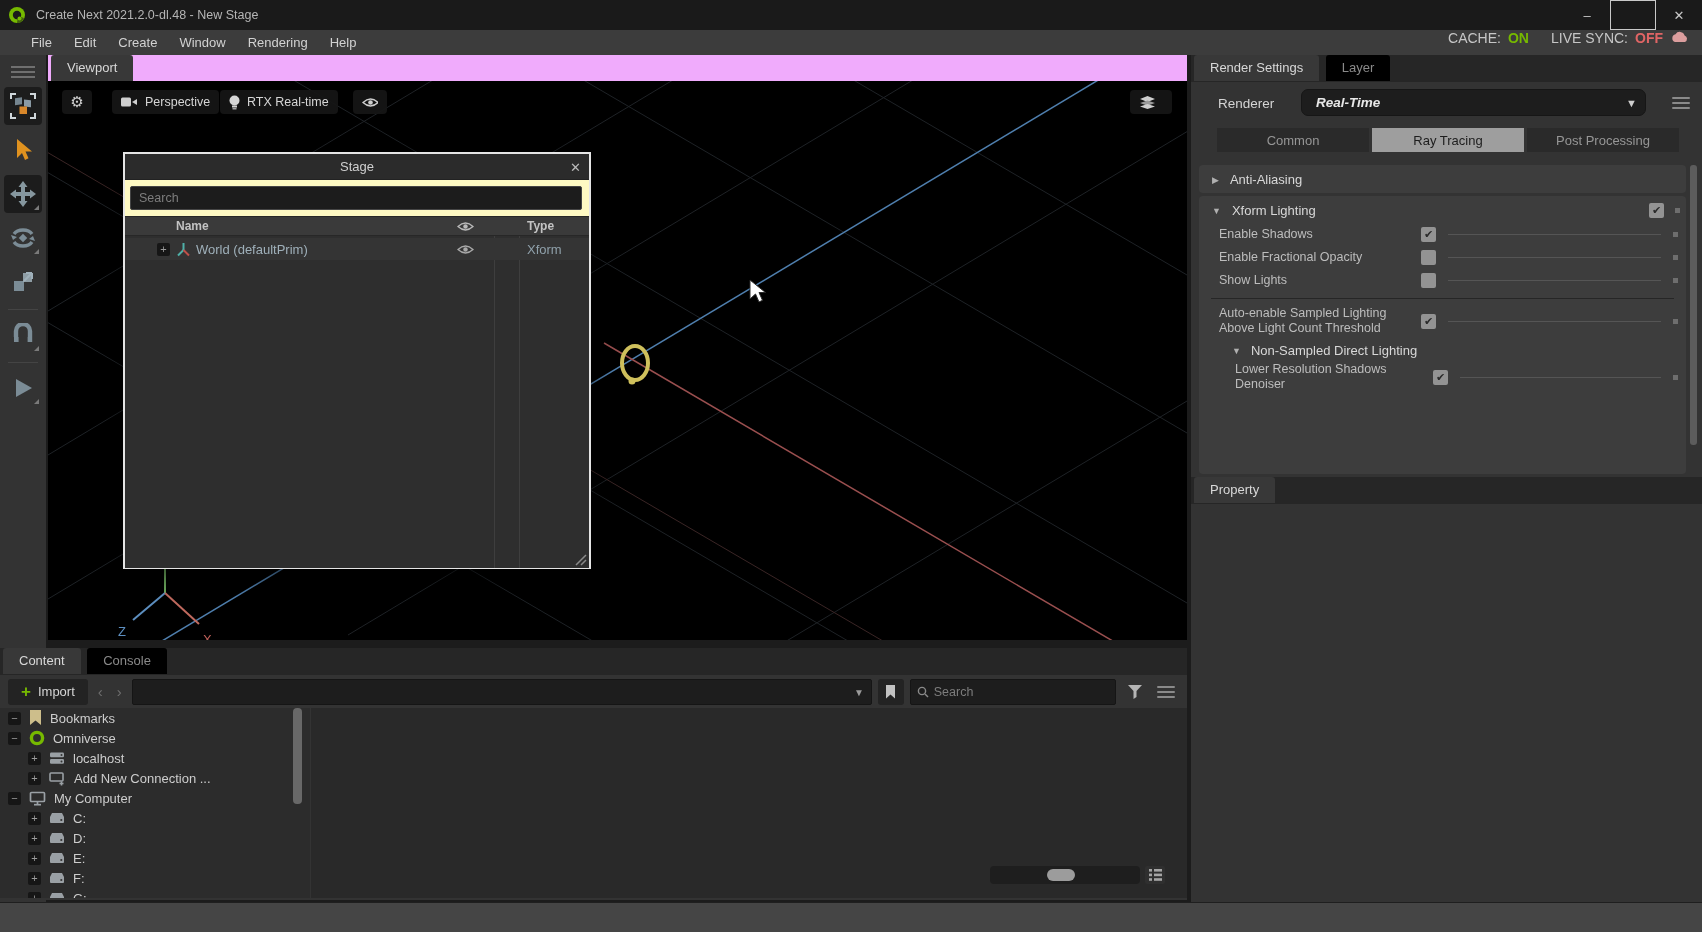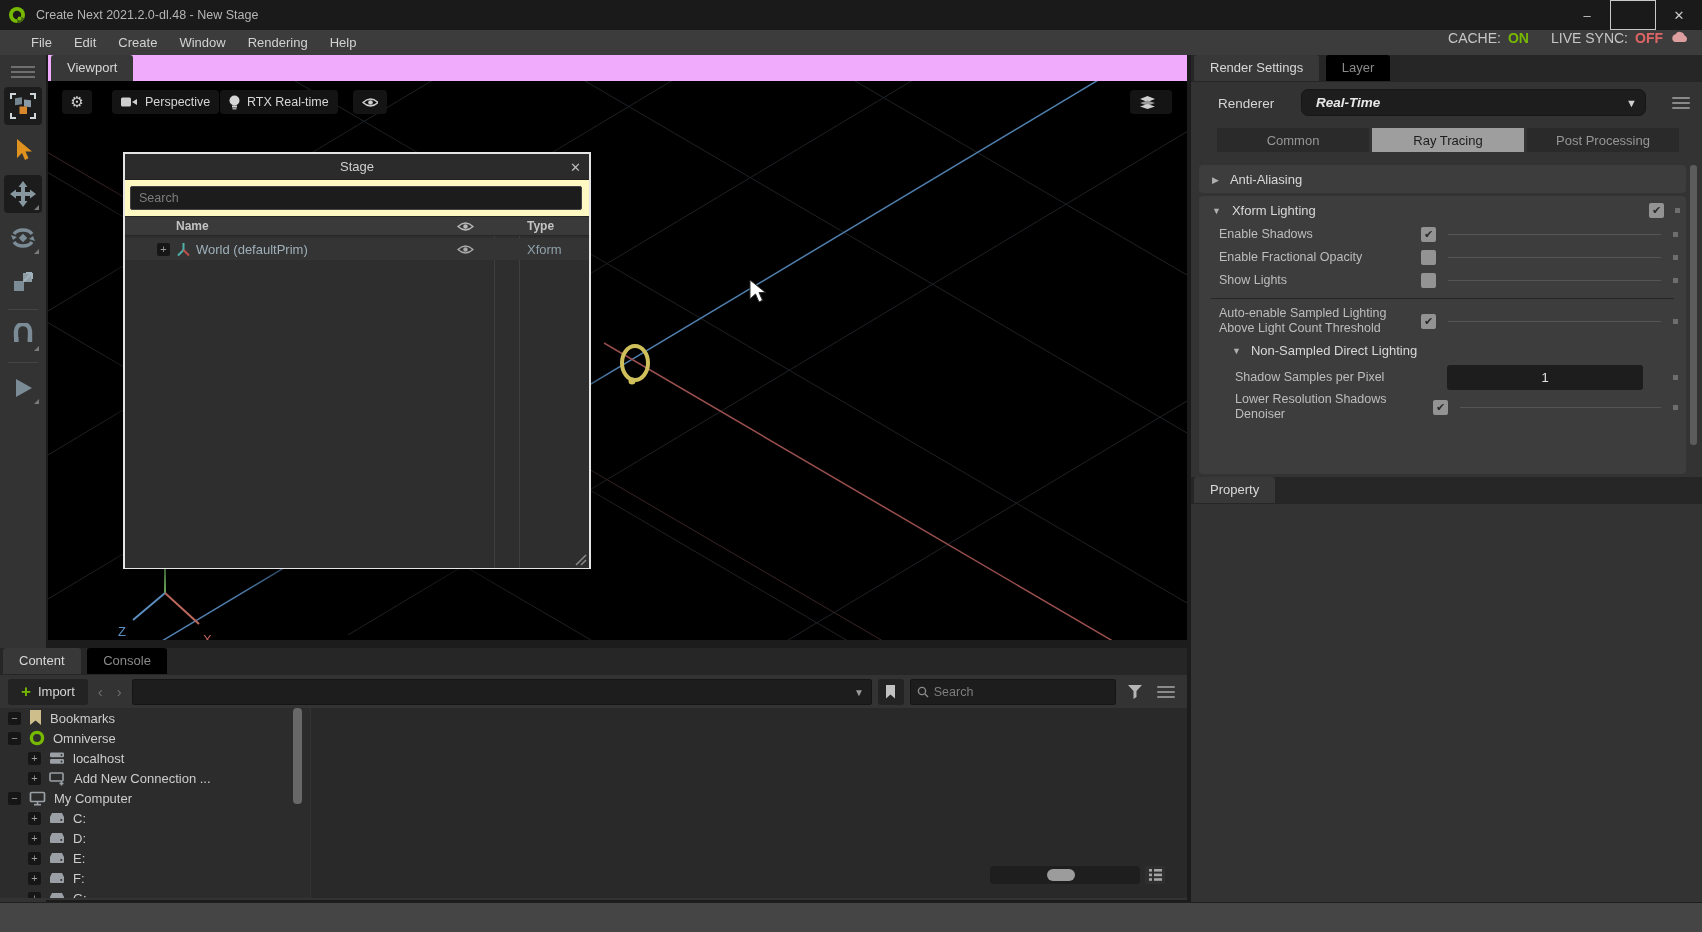--- a/index.html
+++ b/index.html
@@ -387,26 +387,20 @@
       <div class="srow" style="min-height:34px">
         <span class="lbl">Auto-enable Sampled Lighting Above Light Count Threshold</span>
         <span class="cb checked"></span>
           <span class="rline"></span>
           <span class="rdot"></span>
       </div>
       <div class="subsechead">
         <span class="tri">▼</span>
         <span>Non-Sampled Direct Lighting</span>
       </div>
-      <div class="srow indent" style="min-height:30px">
-        <span class="lbl">Shadow Samples per Pixel</span>
-        <span class="vfield" style="width:196px;margin-left:0">1</span>
-        <span style="flex:1"></span>
-          <span class="rdot"></span>
-      </div>
       <div class="srow indent">
         <span class="lbl" style="width:198px">Lower Resolution Shadows Denoiser</span>
         <span class="cb checked"></span>
           <span class="rline"></span>
           <span class="rdot"></span>
       </div>
     </div>
 
     <div id="rscroll"></div>
 

